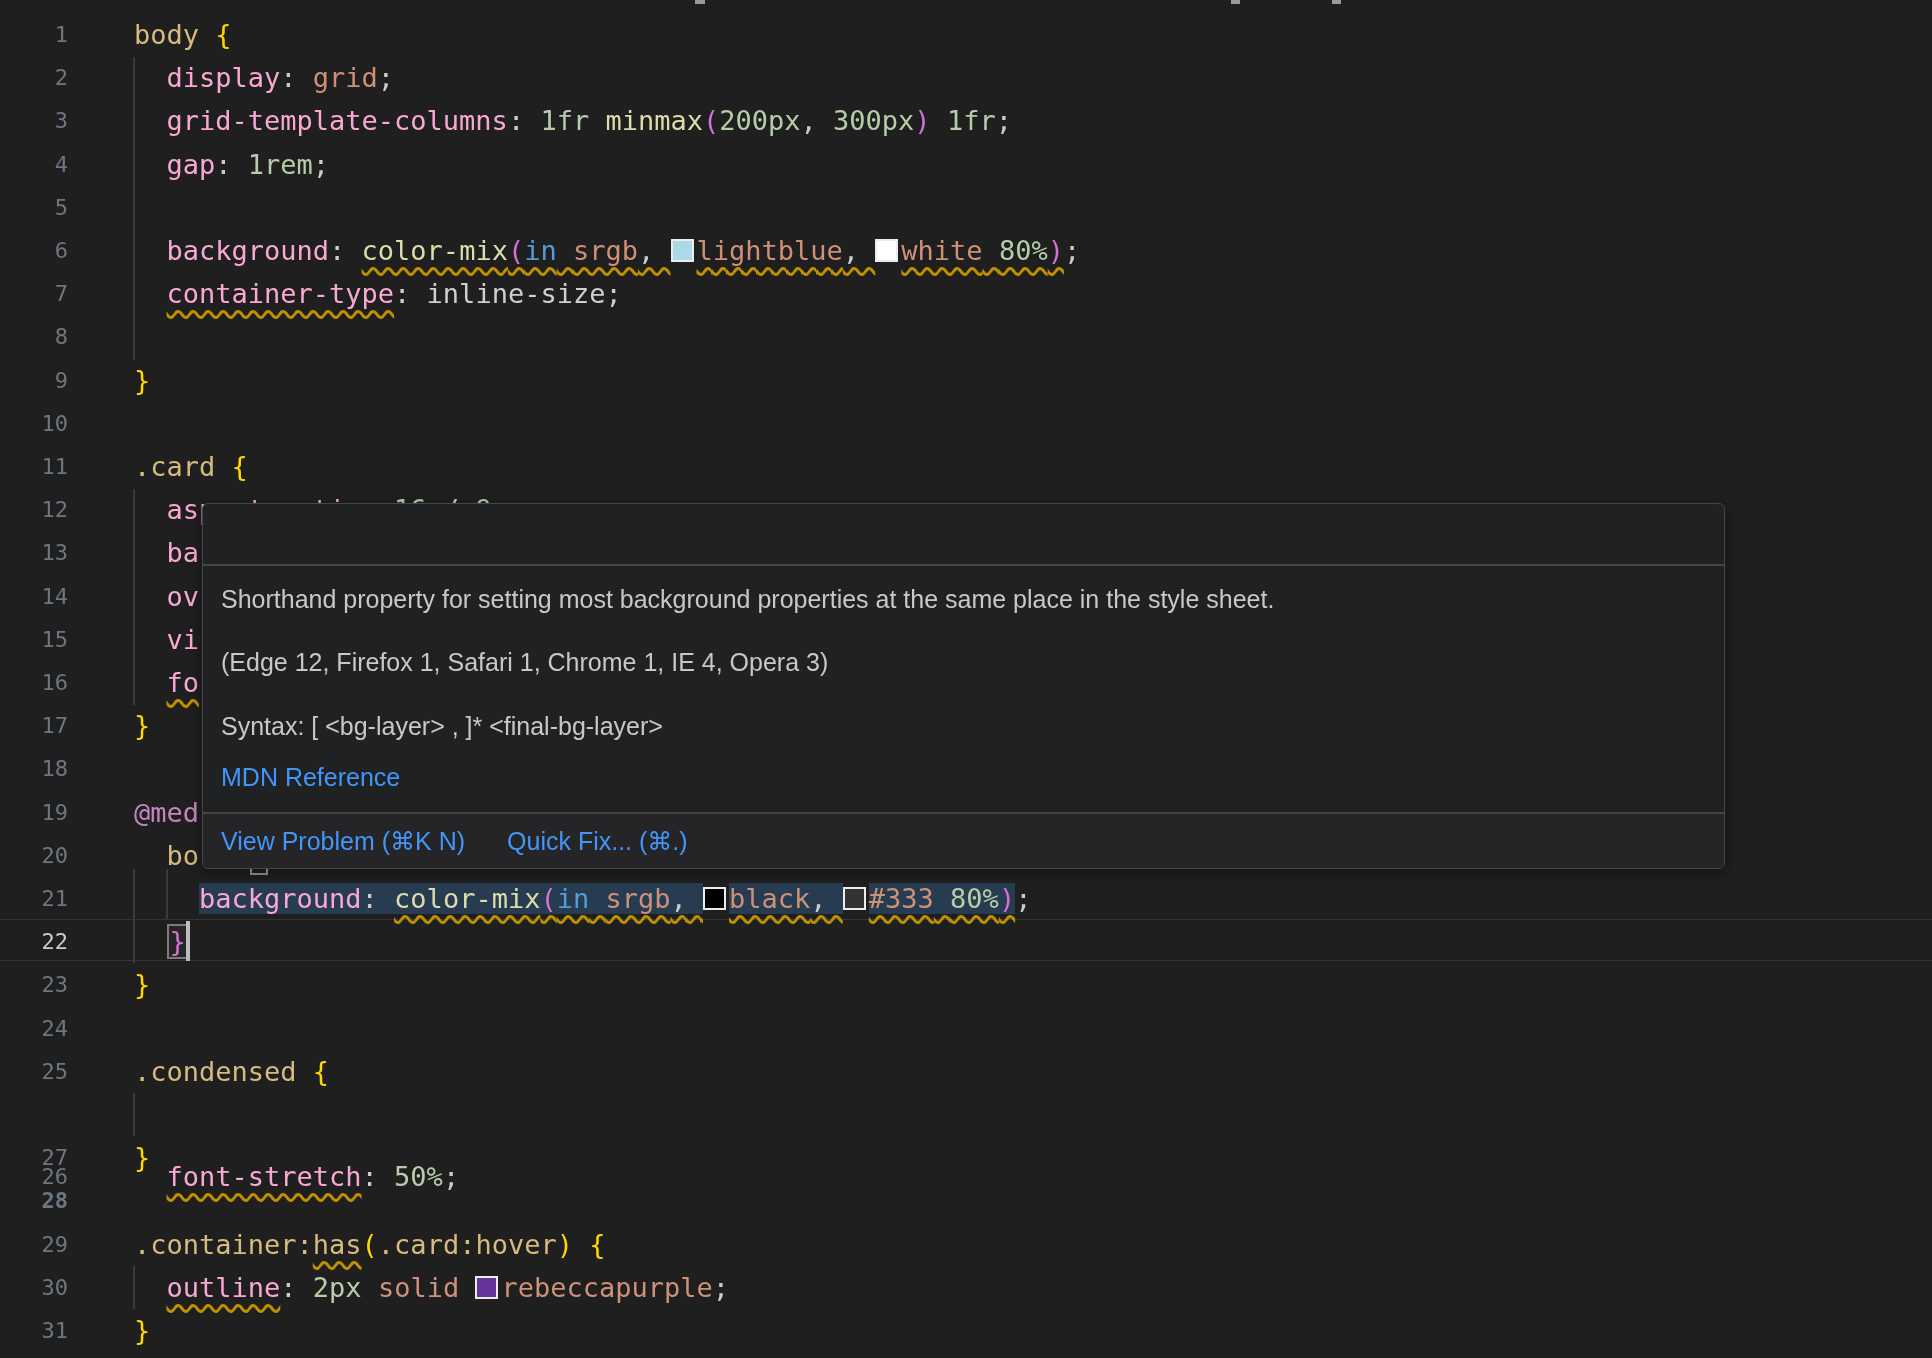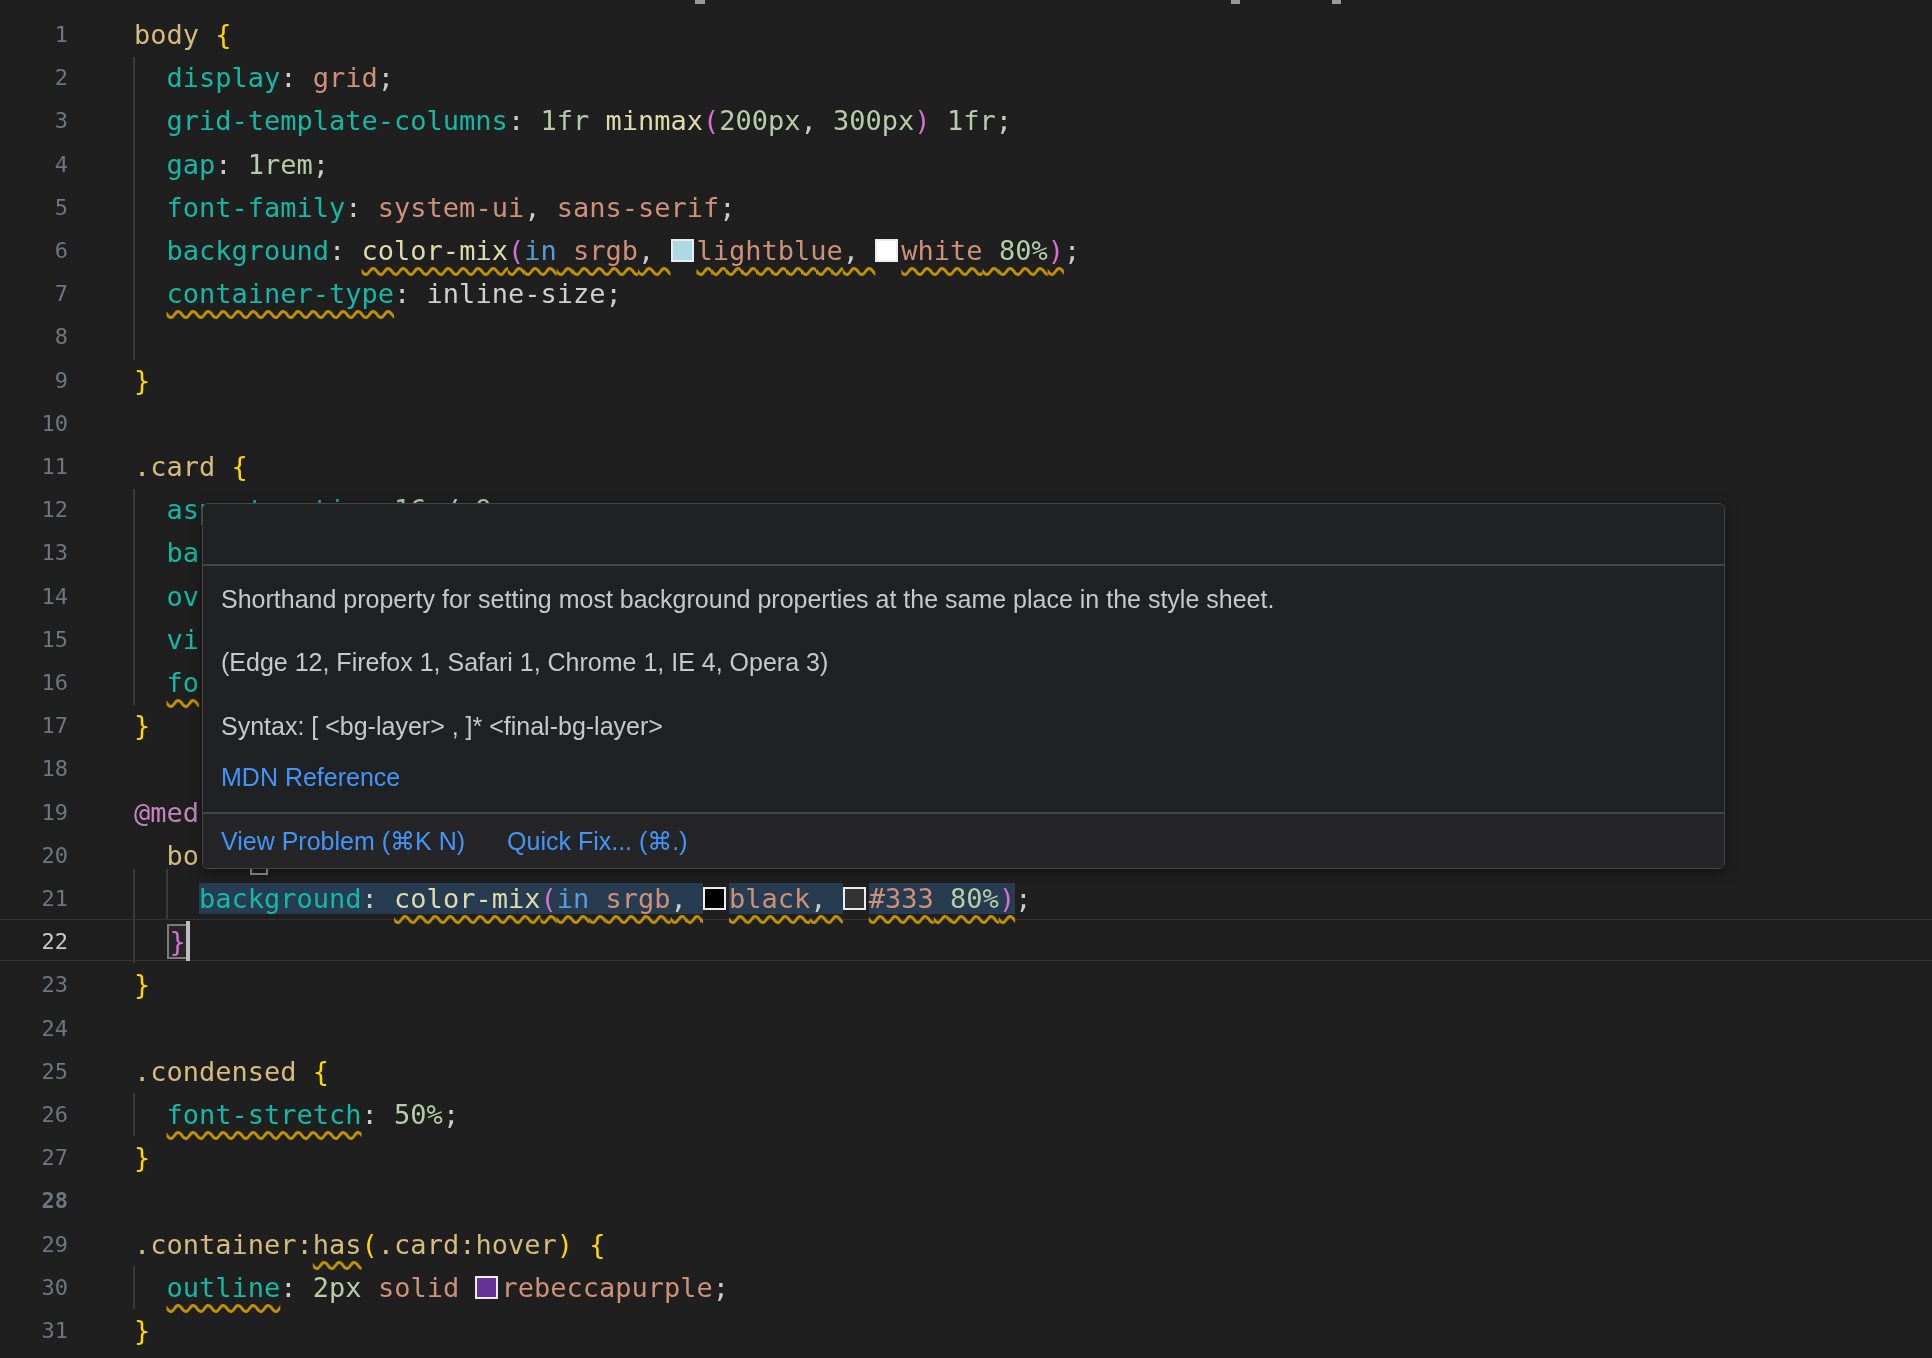--- a/index.html
+++ b/index.html
@@ -4,21 +4,21 @@
 <style>
   html,body{margin:0;padding:0;background:#1f1f1f;}
   .stage{position:relative;width:1932px;height:1358px;background:#1f1f1f;overflow:hidden;
          font-family:"DejaVu Sans Mono",monospace;}
   
   .line{position:absolute;left:0;width:100%;height:44px;display:flex;align-items:center;white-space:pre;}
   .ln{position:absolute;left:0;top:0;width:68px;height:44px;line-height:44px;text-align:right;
       color:#6e7681;font-size:22px;}
   .ln.active{color:#cccccc;}
   .code{position:absolute;left:134px;top:0;height:44px;line-height:44px;font-size:27px;}
-  .tok-prop{color:#14b8a6}.tok-punc{color:#cccccc}.tok-val{color:#ce9178}.tok-num{color:#b5cea8}
+  .tok-prop{color:#f9a8d4}.tok-punc{color:#cccccc}.tok-val{color:#ce9178}.tok-num{color:#b5cea8}
   .tok-fn{color:#dcdcaa}.tok-kw{color:#569cd6}.tok-at{color:#c586c0}.tok-sel{color:#d7ba7d}
   .tok-b1{color:#ffd700}.tok-b2{color:#d670d6}.tok-plain{color:#cfcfcf}
   .sq{text-decoration-line:underline;text-decoration-style:wavy;text-decoration-color:#bf9000;
       text-decoration-thickness:2.5px;text-underline-offset:7px;}
   .hl{background:#283c51;}
   .boxed{border:2px solid #7b7b7b;background:rgba(128,128,128,.08);padding:0 1px;}
   .swatch{display:inline-block;width:19px;height:19px;border:2px solid #ececec;
           vertical-align:-2px;margin-right:3px;box-sizing:content-box;}
   .indent-guide{position:absolute;width:1.5px;background:#3a3a3a;}
   
@@ -50,42 +50,42 @@
 
 <div class="stage">
 
   <div class="cur-line"></div>
 
   <div id="code-layer">
       <div class="line" style="top: 13px;"><span class="ln">1</span><span class="code"><span class="tok-sel">body </span><span class="tok-b1">{</span></span></div>
       <div class="line" style="top: 56.2px;"><span class="ln">2</span><span class="code"><span class="tok-punc">  </span><span class="tok-prop">display</span><span class="tok-punc">: </span><span class="tok-val">grid</span><span class="tok-punc">;</span></span></div>
       <div class="line" style="top: 99.4px;"><span class="ln">3</span><span class="code"><span class="tok-punc">  </span><span class="tok-prop">grid-template-columns</span><span class="tok-punc">: </span><span class="tok-num">1fr</span><span class="tok-punc"> </span><span class="tok-fn">minmax</span><span class="tok-b2">(</span><span class="tok-num">200px</span><span class="tok-punc">, </span><span class="tok-num">300px</span><span class="tok-b2">)</span><span class="tok-punc"> </span><span class="tok-num">1fr</span><span class="tok-punc">;</span></span></div>
       <div class="line" style="top: 142.6px;"><span class="ln">4</span><span class="code"><span class="tok-punc">  </span><span class="tok-prop">gap</span><span class="tok-punc">: </span><span class="tok-num">1rem</span><span class="tok-punc">;</span></span></div>
-      <div class="line" style="top: 185.8px;"><span class="ln">5</span><span class="code"><span class="tok-punc">  </span><span class="tok-prop">font-family</span><span class="tok-punc">: </span><span class="tok-val">system-ui</span><span class="tok-punc">, </span><span class="tok-val">sans-serif</span><span class="tok-punc">;</span></span></div>
+      <div class="line" style="top: 185.8px;"><span class="ln">5</span></div>
       <div class="line" style="top: 229px;"><span class="ln">6</span><span class="code"><span class="tok-punc">  </span><span class="tok-prop">background</span><span class="tok-punc">: </span><span class="tok-fn sq">color-mix</span><span class="tok-b2 sq">(</span><span class="tok-kw sq">in</span><span class="tok-punc sq"> </span><span class="tok-val sq">srgb</span><span class="tok-punc sq">, </span><span class="swatch" style="background: rgb(173, 216, 230);"></span><span class="tok-val sq">lightblue</span><span class="tok-punc sq">, </span><span class="swatch" style="background: rgb(255, 255, 255);"></span><span class="tok-val sq">white</span><span class="tok-punc sq"> </span><span class="tok-num sq">80%</span><span class="tok-b2 sq">)</span><span class="tok-punc">;</span></span></div>
       <div class="line" style="top: 272.2px;"><span class="ln">7</span><span class="code"><span class="tok-punc">  </span><span class="tok-prop sq">container-type</span><span class="tok-punc">: </span><span class="tok-plain">inline-size</span><span class="tok-punc">;</span></span></div>
       <div class="line" style="top: 315.4px;"><span class="ln">8</span></div>
       <div class="line" style="top: 358.6px;"><span class="ln">9</span><span class="code"><span class="tok-b1">}</span></span></div>
       <div class="line" style="top: 401.8px;"><span class="ln">10</span><span class="code"></span></div>
       <div class="line" style="top: 445px;"><span class="ln">11</span><span class="code"><span class="tok-sel">.card </span><span class="tok-b1">{</span></span></div>
       <div class="line" style="top: 488.2px;"><span class="ln">12</span><span class="code"><span class="tok-punc">  </span><span class="tok-prop">aspect-ratio</span><span class="tok-punc">: </span><span class="tok-num">16</span><span class="tok-punc"> / </span><span class="tok-num">9</span><span class="tok-punc">;</span></span></div>
       <div class="line" style="top: 531.4px;"><span class="ln">13</span><span class="code"><span class="tok-punc">  </span><span class="tok-prop">ba</span></span></div>
       <div class="line" style="top: 574.6px;"><span class="ln">14</span><span class="code"><span class="tok-punc">  </span><span class="tok-prop">ov</span></span></div>
       <div class="line" style="top: 617.8px;"><span class="ln">15</span><span class="code"><span class="tok-punc">  </span><span class="tok-prop">vi</span></span></div>
       <div class="line" style="top: 661px;"><span class="ln">16</span><span class="code"><span class="tok-punc">  </span><span class="tok-prop sq">fo</span></span></div>
       <div class="line" style="top: 704.2px;"><span class="ln">17</span><span class="code"><span class="tok-b1">}</span></span></div>
       <div class="line" style="top: 747.4px;"><span class="ln">18</span><span class="code"></span></div>
       <div class="line" style="top: 790.6px;"><span class="ln">19</span><span class="code"><span class="tok-at">@med</span></span></div>
       <div class="line" style="top: 833.8px;"><span class="ln">20</span><span class="code"><span class="tok-punc">  </span><span class="tok-sel">bo</span></span></div>
       <div class="line" style="top: 877px;"><span class="ln">21</span><span class="code"><span class="tok-punc">    </span><span class="tok-prop hl">background</span><span class="tok-punc hl">: </span><span class="tok-fn sq hl">color-mix</span><span class="tok-b2 sq hl">(</span><span class="tok-kw sq hl">in</span><span class="tok-punc sq hl"> </span><span class="tok-val sq hl">srgb</span><span class="tok-punc sq hl">, </span><span class="swatch hl" style="background: rgb(0, 0, 0);"></span><span class="tok-val sq hl">black</span><span class="tok-punc sq hl">, </span><span class="swatch hl" style="background: rgb(51, 51, 51);"></span><span class="tok-val sq hl">#333</span><span class="tok-punc sq hl"> </span><span class="tok-num sq hl">80%</span><span class="tok-b2 sq hl">)</span><span class="tok-punc">;</span></span></div>
       <div class="line" style="top: 920.2px;"><span class="ln active">22</span><span class="code"><span class="tok-punc">  </span><span class="tok-b2 boxed">}</span></span></div>
       <div class="line" style="top: 963.4px;"><span class="ln">23</span><span class="code"><span class="tok-b1">}</span></span></div>
       <div class="line" style="top: 1006.6px;"><span class="ln">24</span><span class="code"></span></div>
       <div class="line" style="top: 1049.8px;"><span class="ln">25</span><span class="code"><span class="tok-sel">.condensed </span><span class="tok-b1">{</span></span></div>
-      <div class="line" style="top: 1093px;"><span class="ln">26</span><span class="code"><span class="tok-punc">  </span><span class="tok-prop sq">font-stretch</span><span class="tok-punc">: </span><span class="tok-num">50%</span><span class="tok-punc">;</span></span></div>
+      <div class="line" style="top: 1155px;"><span class="ln">26</span><span class="code"><span class="tok-punc">  </span><span class="tok-prop sq">font-stretch</span><span class="tok-punc">: </span><span class="tok-num">50%</span><span class="tok-punc">;</span></span></div>
       <div class="line" style="top: 1136.2px;"><span class="ln">27</span><span class="code"><span class="tok-b1">}</span></span></div>
       <div class="line" style="top: 1179.4px; font-weight: bold;"><span class="ln">28</span><span class="code"></span></div>
       <div class="line" style="top: 1222.6px;"><span class="ln">29</span><span class="code"><span class="tok-sel">.container:</span><span class="tok-sel sq">has</span><span class="tok-b1">(</span><span class="tok-sel">.card:hover</span><span class="tok-b1">)</span><span class="tok-punc"> </span><span class="tok-b1">{</span></span></div>
       <div class="line" style="top: 1265.8px;"><span class="ln">30</span><span class="code"><span class="tok-punc">  </span><span class="tok-prop sq">outline</span><span class="tok-punc">: </span><span class="tok-num">2px</span><span class="tok-punc"> </span><span class="tok-val">solid</span><span class="tok-punc"> </span><span class="swatch" style="background: rgb(102, 51, 153);"></span><span class="tok-val">rebeccapurple</span><span class="tok-punc">;</span></span></div>
       <div class="line" style="top: 1309px;"><span class="ln">31</span><span class="code"><span class="tok-b1">}</span></span></div>
       <div class="indent-guide" style="left: 133px; top: 57px; height: 303px;"></div>
       <div class="indent-guide" style="left: 133px; top: 489px; height: 216px;"></div>
       <div class="indent-guide" style="left: 133px; top: 869px; height: 94px;"></div>
       <div class="indent-guide" style="left: 166px; top: 869px; height: 50px;"></div>
       <div class="indent-guide" style="left: 133px; top: 1093px; height: 43px;"></div>

